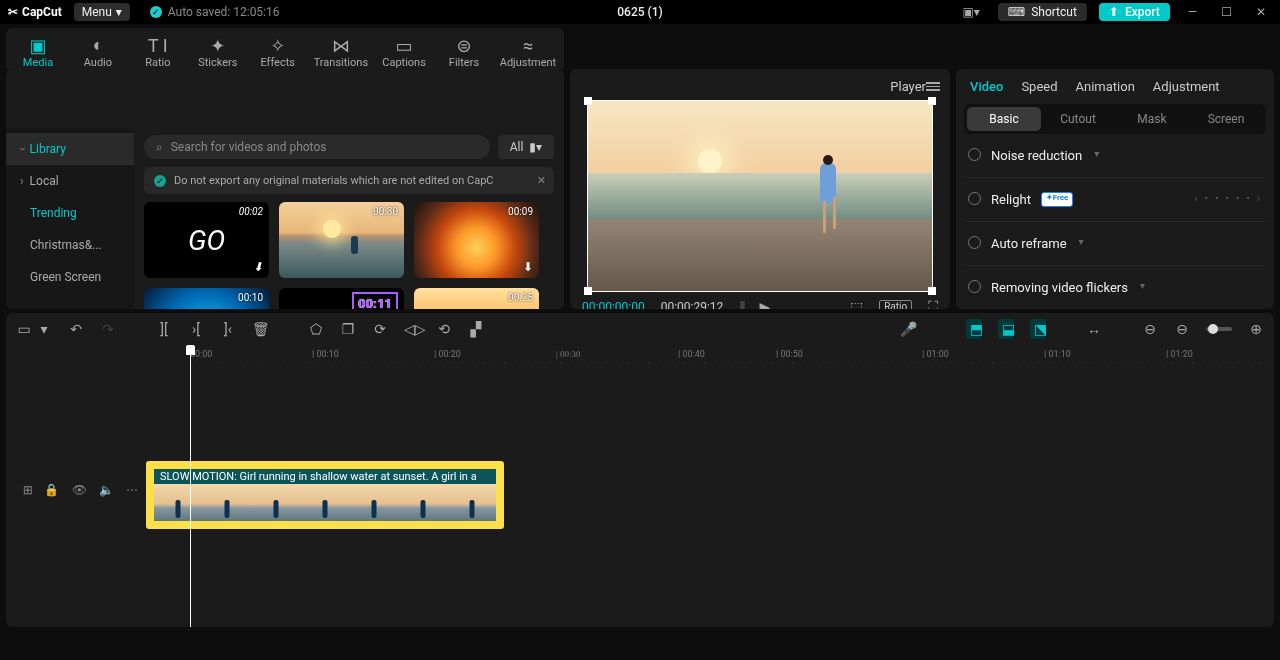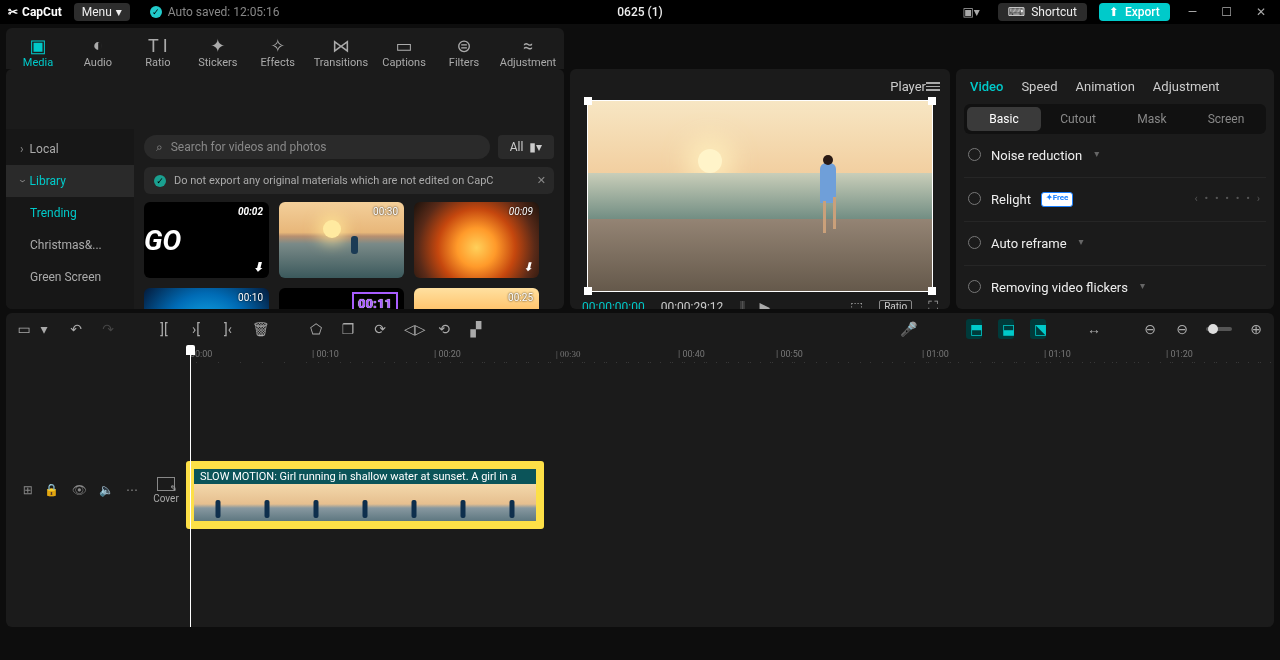--- a/index.html
+++ b/index.html
@@ -31,25 +31,25 @@
   .library-body { flex:1; padding:6px 10px; display:flex; flex-direction:column; gap:8px; overflow:hidden;}
   .search-row { display:flex; gap:8px; align-items:center;}
   .search-box { flex:1; background:#2a2a2a; border-radius:16px; padding:5px 12px; display:flex; align-items:center; gap:8px; color:#888; font-size:12px;}
   .all-pill { background:#2a2a2a; border-radius:4px; padding:5px 12px; font-size:12px; display:flex; align-items:center; gap:6px; cursor:pointer;}
   .notice { background:#282828; border-radius:6px; padding:7px 10px; font-size:11px; color:#aaa; display:flex; align-items:center; gap:8px; position:relative;}
   .notice .x { position:absolute; right:8px; color:#888; cursor:pointer;}
   .grid { display:flex; flex-wrap:wrap; gap:10px;}
   .thumb { width:125px; height:76px; border-radius:6px; position:relative; background:#000; overflow:hidden; cursor:pointer;}
   .thumb .dur { position:absolute; top:4px; right:6px; color:#fff; font-size:10px; text-shadow:0 0 2px #000;}
   .thumb .dl { position:absolute; bottom:4px; right:6px; color:#fff; font-size:12px;}
-  .thumb.go { display:flex; align-items:center; font-size:28px; font-weight:700; color:#fff; font-style:italic;}
+  .thumb.go { display:flex; align-items:center; justify-content:center; font-size:28px; font-weight:400; color:#fff; font-style:italic;}
   .thumb.beach { background:linear-gradient(#f3cf9a 0%, #e8b77a 40%, #b89070 45%, #7a8a88 55%, #3b595c 100%);} 
   .thumb.beach::before{content:""; position:absolute; width:18px;height:18px;border-radius:50%;background:#ffeaa0; top:18px; left:44px; box-shadow:0 0 14px 6px rgba(255,230,150,.7);} 
   .thumb.beach::after{content:""; position:absolute; left:72px; top:34px; width:7px; height:18px; background:#1b3b55; border-radius:3px;}
-  .thumb.fire { background:radial-gradient(circle at 50% 60%, #ffd05a 0%, #ff9a2a 25%, #c5470e 50%, #5a2a18 75%, #1a120c 100%);font-style:italic;}
+  .thumb.fire { background:radial-gradient(circle at 50% 60%, #ffd05a 0%, #ff9a2a 25%, #c5470e 50%, #5a2a18 75%, #1a120c 100%);}
   .thumb.blue { background:radial-gradient(circle at 50% 65%, #1ac6ff 0%, #006bb5 55%, #041a3a 100%);}
   .thumb.end { display:flex; align-items:center; justify-content:center;}
   .thumb.end span { font-size:13px; font-weight:900; color:#a85dff; text-shadow:0 0 1px #fff, 0 0 0 #fff; border:2px solid #a85dff; padding:2px 4px;}
   .thumb.crowd { background:linear-gradient(#ffe0a0 0%, #ffb450 45%, #4a3224 55%, #15110a 100%);}
   .thumb.crowd::after{content:""; position:absolute; bottom:8px; left:18px; right:18px; height:22px; background:repeating-linear-gradient(90deg,#000 0 4px, transparent 4px 14px);}
   .player-panel { flex:1; padding:8px 10px; display:flex; flex-direction:column;}
   .player-head { display:flex; align-items:center; justify-content:flex-end; font-size:13px; color:#ccc; padding:2px 0 6px 0;}
   .player-view { flex:1; position:relative; display:flex; align-items:center; justify-content:center;}
   .player-canvas { width:346px; height:192px; position:relative; background:#7a8a88; border:1px solid #fff;}
   .player-canvas .sky { position:absolute; inset:0 0 62% 0; background:linear-gradient(#f7e6c3 0%, #f2cfa0 100%);}
@@ -174,25 +174,25 @@
       <span>Adjustment</span>
     </div>
   </div>
 
 <div class="main-top" style="margin-top:-64px; padding-top:64px;">
 
   <div class="panel left-panel" style="flex-direction:column;">
     <div style="height:60px;"></div>
     <div class="left-inner">
       <div class="source-nav">
+        <div class="nav-item expandable active">
+            <span>Library</span>
+          </div>
         <div class="nav-item collapsed">
             <span>Local</span>
-          </div>
-        <div class="nav-item expandable active">
-            <span>Library</span>
           </div>
         <div id="nav-subs">
             <div class="nav-item sub" style="color: rgb(0, 202, 202);">Trending</div>
             <div class="nav-item sub">Christmas&amp;...</div>
             <div class="nav-item sub">Green Screen</div>
           </div>
       </div>
       <div class="library-body">
         <div class="search-row">
           <div class="search-box">
@@ -358,24 +358,20 @@
       <span style="left: 976px;">|  01:20</span>
     </div>
   <div class="tl-body">
     <div class="tl-left">
       <span class="ic">⊞</span>
       <span class="ic">🔒</span>
       <span class="ic">👁</span>
       <span class="ic">🔈</span>
       <span class="ic">⋯</span>
     </div>
-    <div class="cover-col">
-      <div class="pic"></div>
-      <span>Cover</span>
-    </div>
     <div class="tracks">
       <div class="clip">
         <div class="clip-title">SLOW MOTION: Girl running in shallow water at sunset. A girl in a</div>
         <div class="clip-thumbs">
           <div></div>
             <div></div>
             <div></div>
             <div></div>
             <div></div>
             <div></div>

